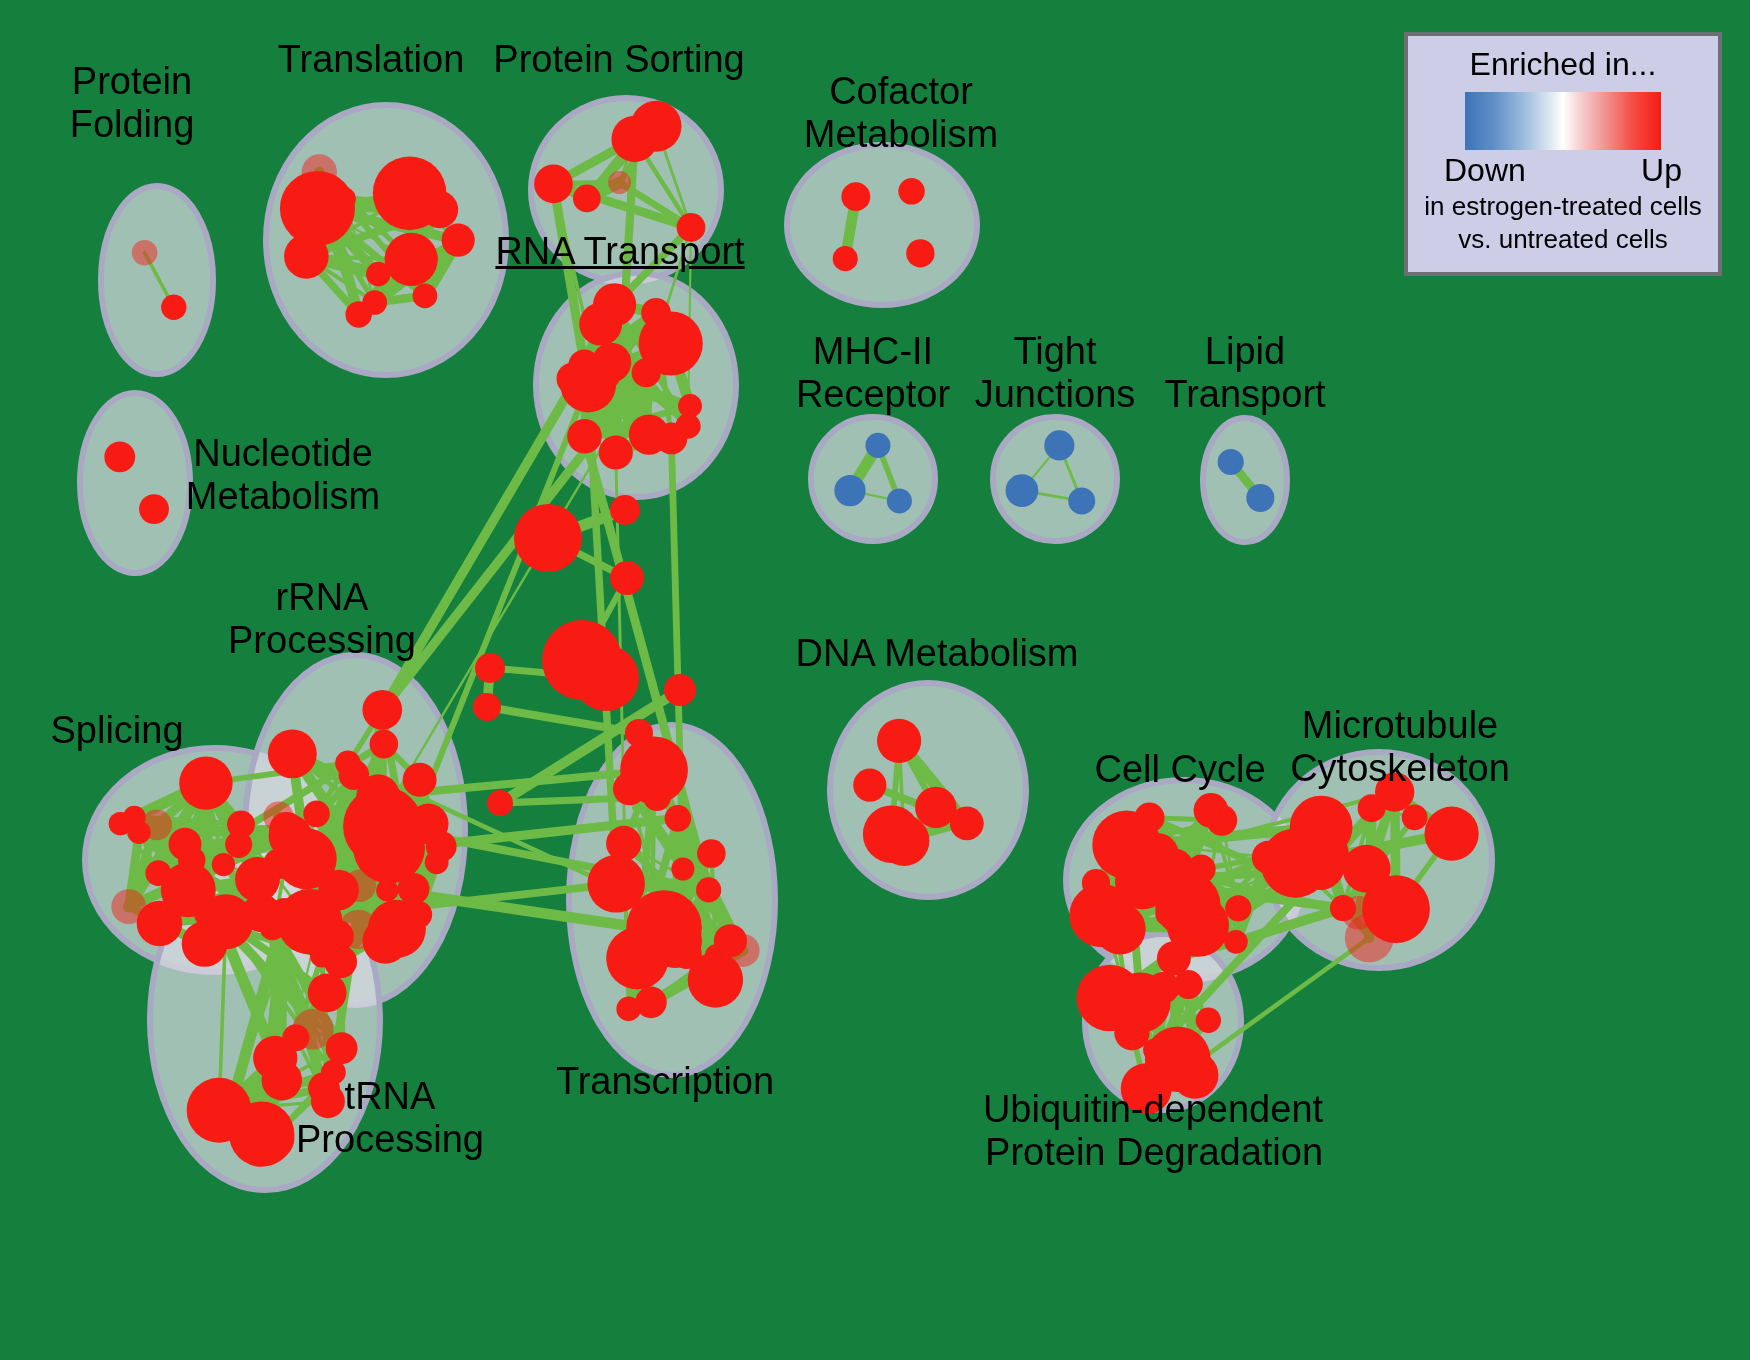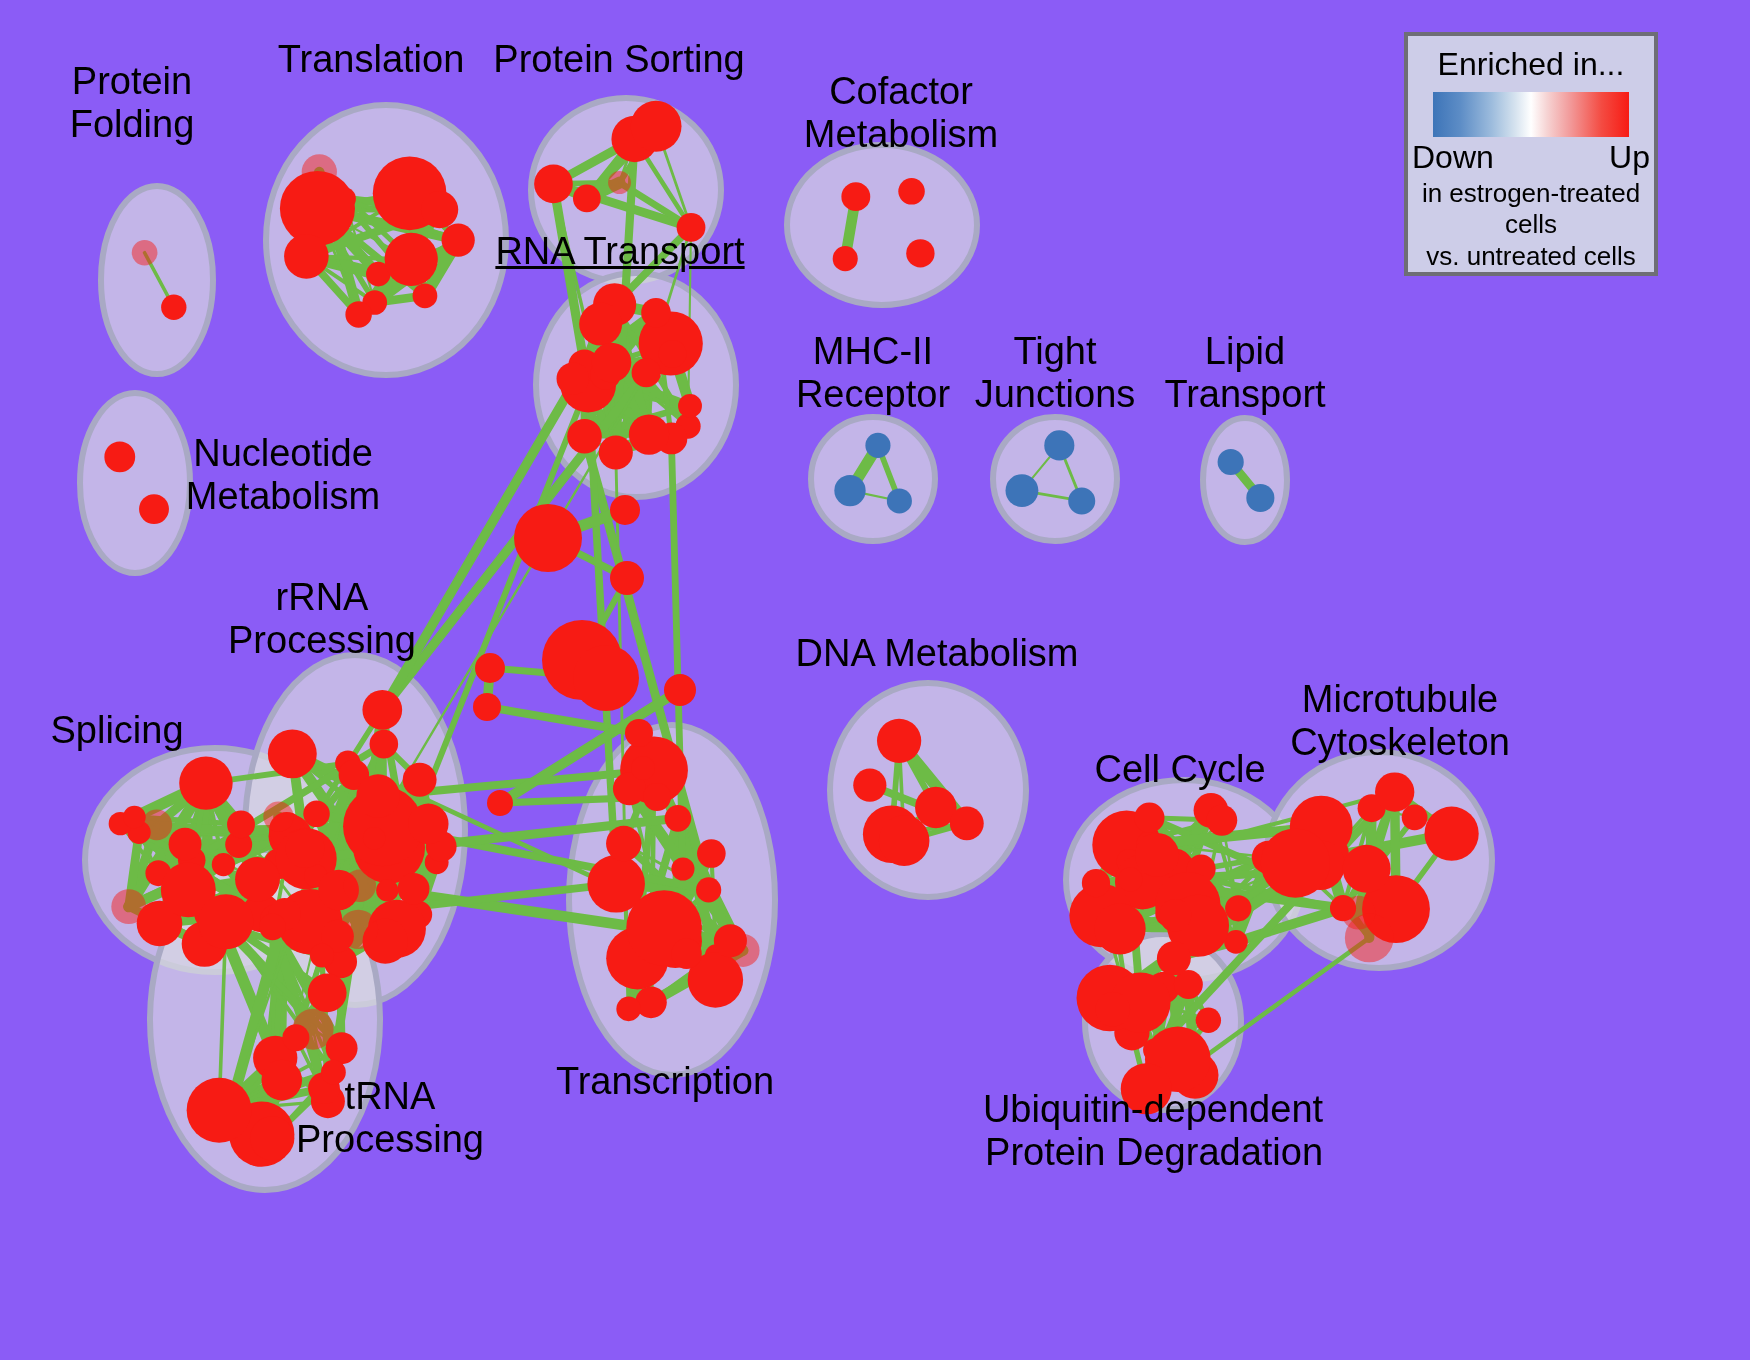--- a/index.html
+++ b/index.html
@@ -1,38 +1,38 @@
 <!DOCTYPE html>
 <html><head>
 <meta charset="utf-8">
 <style>
   html,body{margin:0;padding:0;background:#ffffff;}
   body{font-family:"Liberation Sans", sans-serif;}
   #stage{
     position:relative;
     width:1750px;height:1360px;
-    background:#8b5cf6;
+    background:#15803d;
     overflow:hidden;
   }
   #net{position:absolute;left:0;top:0;width:1750px;height:1360px;}
   .cl-label{
     position:absolute;
     color:#000;
     font-size:38px;
     line-height:1.12;
     font-family:"Liberation Sans", sans-serif;
     white-space:pre;
     text-align:center;
     transform:translateX(-50%);
     pointer-events:none;
   }
   #legend{
     position:absolute;
     left:1404px;top:32px;
-    width:254px;height:244px;
+    width:318px;height:244px;
     background:#cdcde8;
     border:4px solid #6e6e75;
     box-sizing:border-box;
     display:flex;flex-direction:column;
     align-items:center;
     padding-top:10px;
   }
   #legend .lg-title{font-size:32px;color:#000;}
   #lg-bar{
     width:196px;height:58px;margin-top:9px;
@@ -892,21 +892,21 @@
       <div class="cl-label" style="left: 1245px; top: 330px;">Lipid
 Transport</div>
       <div class="cl-label" style="left: 117px; top: 709px;">Splicing</div>
       <div class="cl-label" style="left: 322px; top: 576px;">rRNA
 Processing</div>
       <div class="cl-label" style="left: 390px; top: 1075px;">tRNA
 Processing</div>
       <div class="cl-label" style="left: 665px; top: 1060px;">Transcription</div>
       <div class="cl-label" style="left: 937px; top: 632px;">DNA Metabolism</div>
       <div class="cl-label" style="left: 1180px; top: 748px;">Cell Cycle</div>
-      <div class="cl-label" style="left: 1400px; top: 678px;">Microtubule
+      <div class="cl-label" style="left: 1400px; top: 704px;">Microtubule
 Cytoskeleton</div>
       <div class="cl-label" style="left: 1153px; top: 1088px; text-align: right;">Ubiquitin-dependent
 Protein Degradation</div>
     </div>
 
   <div id="legend">
     <div class="lg-title">Enriched in...</div>
     <div id="lg-bar"></div>
     <div id="lg-ends">
       <span>Down</span>

